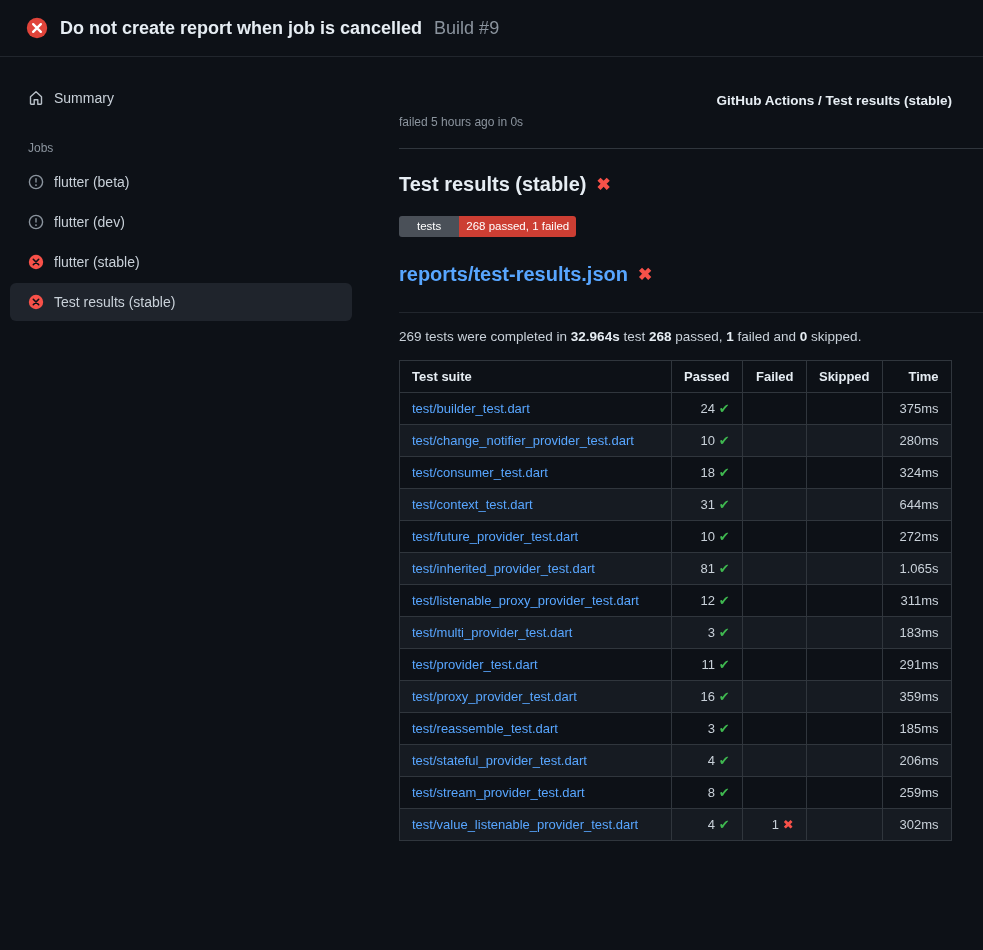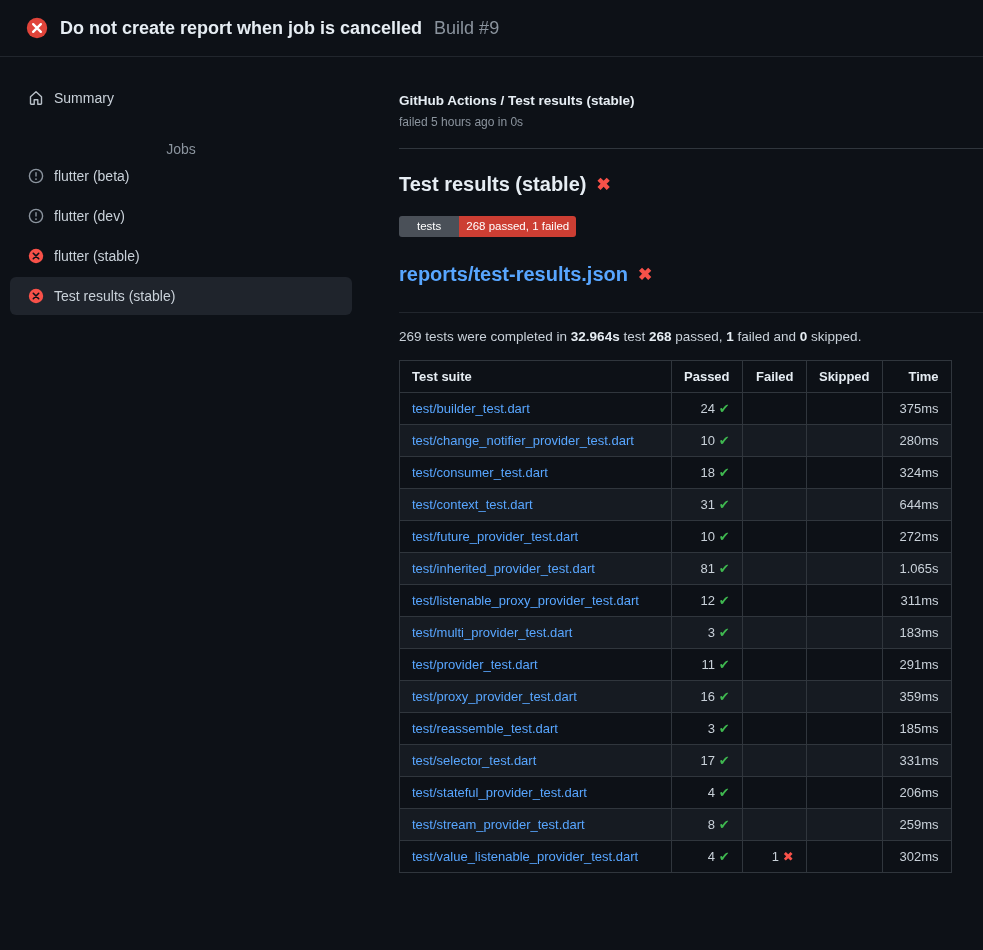--- a/index.html
+++ b/index.html
@@ -24,25 +24,25 @@
   
   .layout { display: flex; align-items: flex-start; }
   .sidebar { width: 383px; flex: none; padding: 22px 31px 0 10px; }
   .side-item {
     display: flex; align-items: center; gap: 10px;
     height: 38px; padding: 0 18px; margin-bottom: 2px;
     border-radius: 6px; color: var(--text, #c9d1d9); cursor: pointer;
   }
   .side-item.selected { background: var(--selected-bg, #1f242c); }
   .side-item .icon { display: flex; flex: none; }
-  .jobs-label { margin: 24px 0 0; padding: 0 18px; font-size: 14px; color: var(--muted, #8b949e); text-align: center; }
+  .jobs-label { margin: 24px 0 8px; padding: 0 18px; font-size: 12px; color: var(--muted, #8b949e); }
 
   
   .main { flex: 1; min-width: 0; padding: 36px 31px 0 16px; }
-  .breadcrumb { font-size: 13.5px; font-weight: 700; color: var(--text-bright, #e6edf3); }
+  .breadcrumb { font-size: 13.5px; font-weight: 700; color: var(--text-bright, #e6edf3); text-align: right; }
   .status-line { margin-top: 7px; font-size: 12px; color: var(--muted, #8b949e); }
   .divider { height: 1px; background: var(--border2, #30363d); margin: 19px -31px 0 0; }
 
   h2.check-title {
     margin: 24px 0 0; font-size: 20px; font-weight: 700;
     color: var(--text-bright, #e6edf3);
     display: flex; align-items: center; gap: 10px;
   }
   .heading-cross { color: var(--red, #f85149); font-size: 17px; font-weight: 700; }
 
@@ -254,27 +254,20 @@
             <td class="num">359ms</td>
           </tr>
           <tr>
             <td class="suite"><a href="#">test/reassemble_test.dart</a></td>
             <td class="num">3 <span class="check">✔</span></td>
             <td class="num"></td>
             <td class="num"></td>
             <td class="num">185ms</td>
           </tr>
           <tr>
-            <td class="suite"><a href="#">test/selector_test.dart</a></td>
-            <td class="num">17 <span class="check">✔</span></td>
-            <td class="num"></td>
-            <td class="num"></td>
-            <td class="num">331ms</td>
-          </tr>
-          <tr>
             <td class="suite"><a href="#">test/stateful_provider_test.dart</a></td>
             <td class="num">4 <span class="check">✔</span></td>
             <td class="num"></td>
             <td class="num"></td>
             <td class="num">206ms</td>
           </tr>
           <tr>
             <td class="suite"><a href="#">test/stream_provider_test.dart</a></td>
             <td class="num">8 <span class="check">✔</span></td>
             <td class="num"></td>

